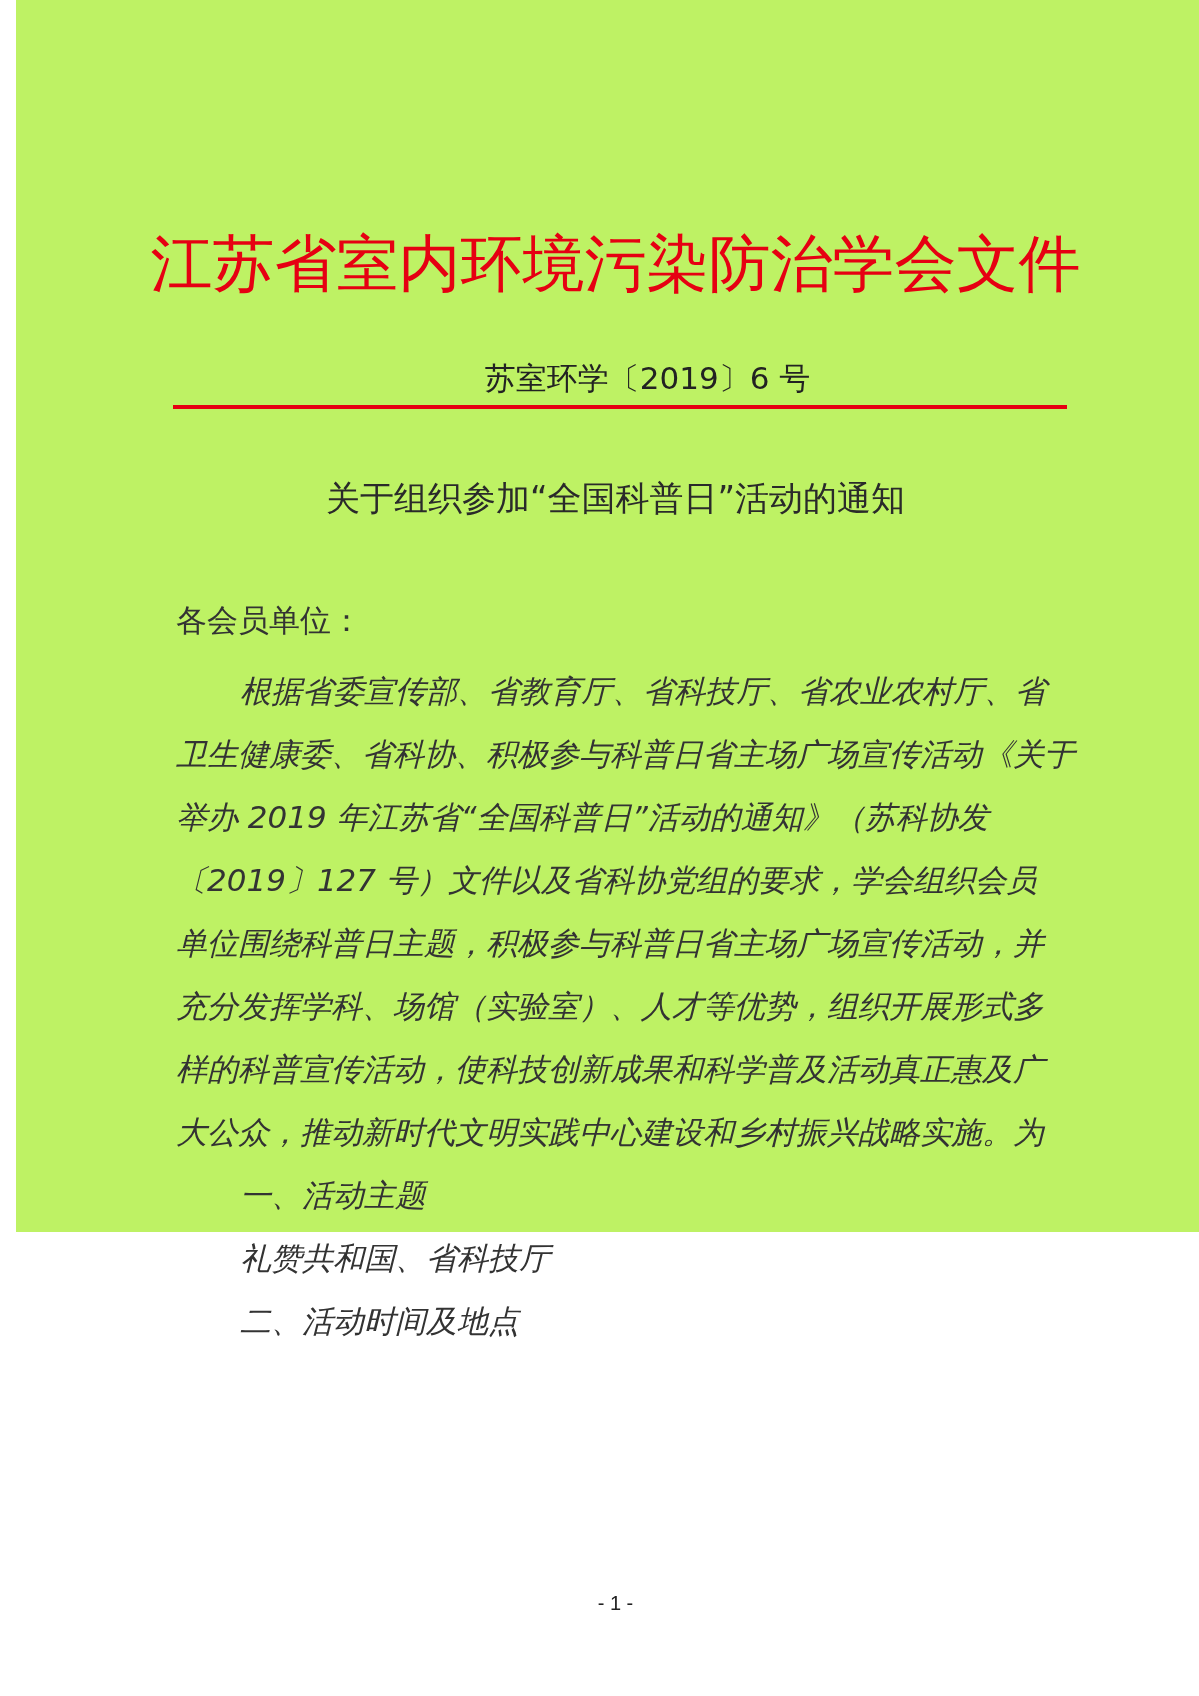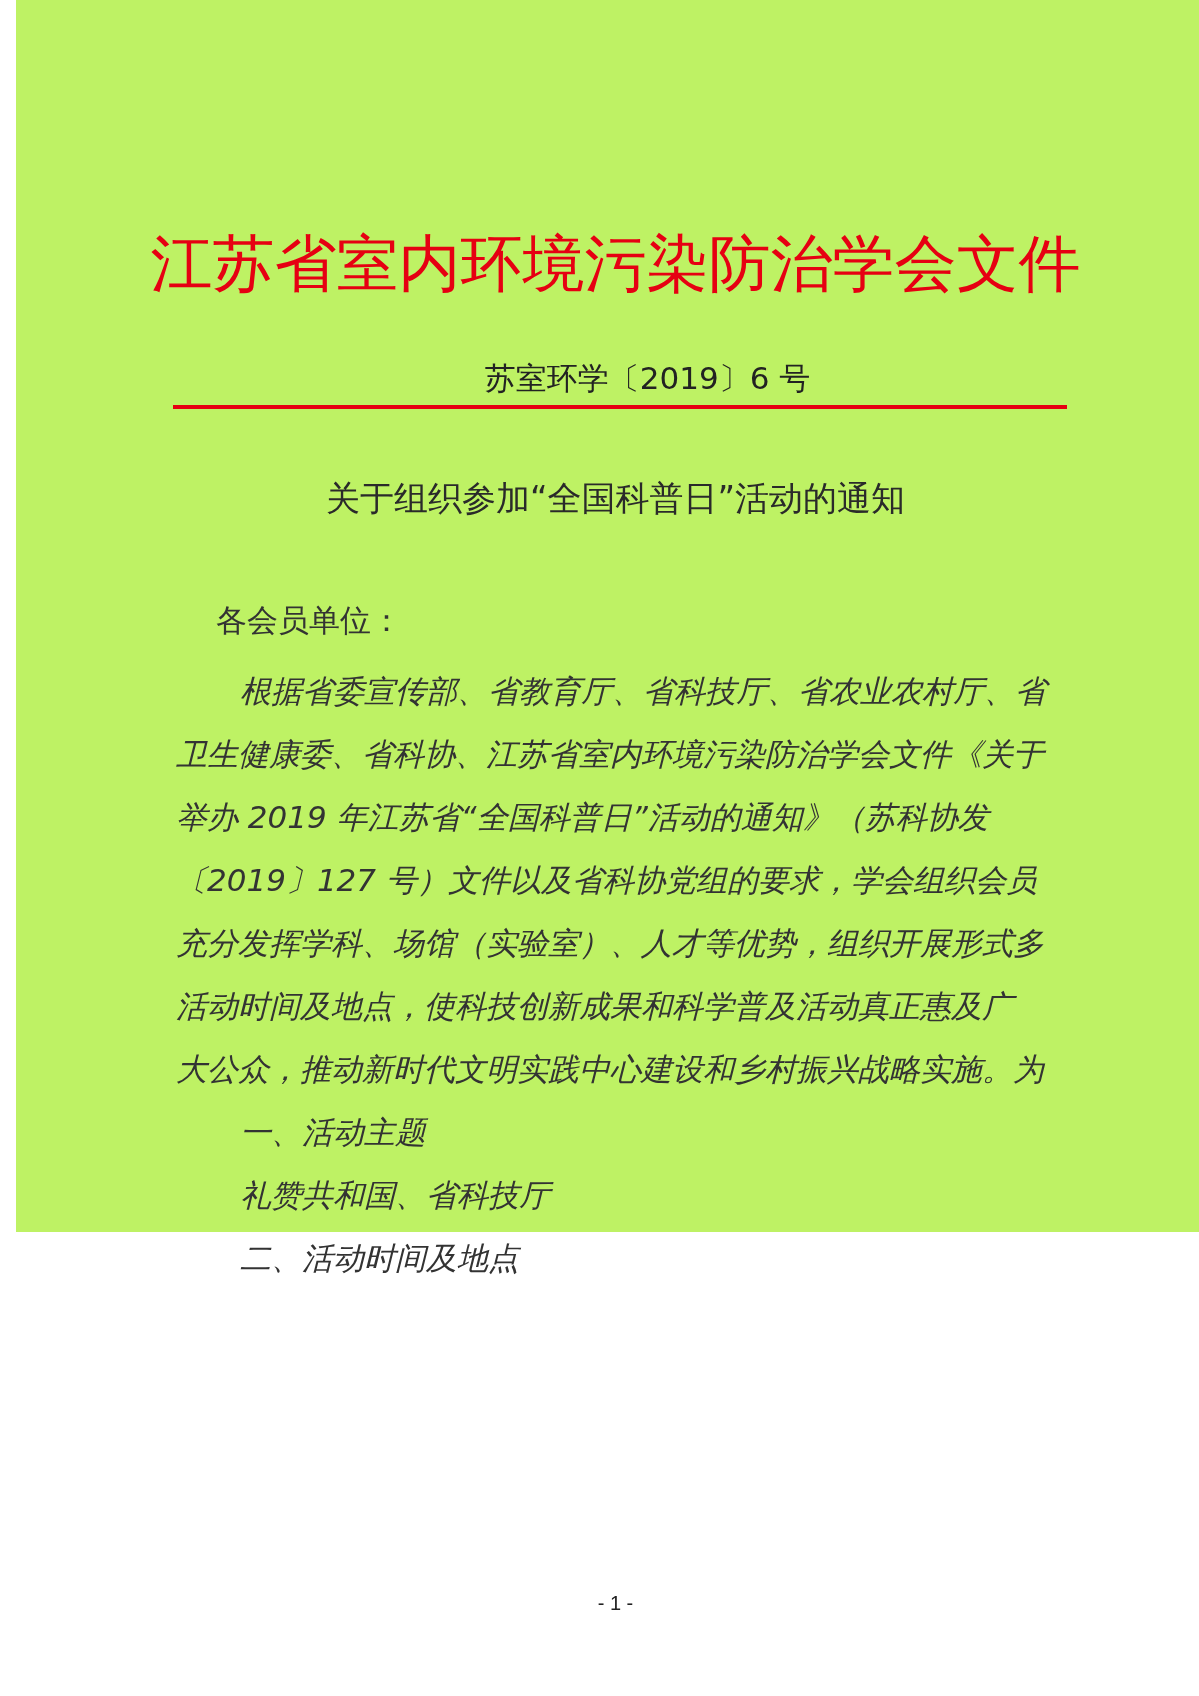--- a/index.html
+++ b/index.html
@@ -66,21 +66,20 @@
       white-space: nowrap;
     }
     .salutation {
       position: absolute;
       left: 160px;
       top: 598px;
       font-size: 31px;
       line-height: 44px;
       color: #333333;
       white-space: nowrap;
-      margin-left: 40px;
     }
     .body-lines {
       position: absolute;
       left: 160px;
       top: 660px;
       width: 900px;
       font-style: italic;
     }
     .line {
       font-size: 31px;
@@ -114,25 +113,26 @@
   <div class="doc-number">苏室环学〔2019〕6 号</div>
 
   <div class="red-rule"></div>
 
   <div class="subject">关于组织参加“全国科普日”活动的通知</div>
 
   <div class="salutation">各会员单位：</div>
 
   <div class="body-lines">
     <div class="line indent">根据省委宣传部、省教育厅、省科技厅、省农业农村厅、省</div>
-    <div class="line">卫生健康委、省科协、江苏省室内环境污染防治学会文件《关于</div>
+    <div class="line">卫生健康委、省科协、积极参与科普日省主场广场宣传活动《关于</div>
     <div class="line">举办 2019 年江苏省“全国科普日”活动的通知》（苏科协发</div>
     <div class="line">〔2019〕127 号）文件以及省科协党组的要求，学会组织会员</div>
+    <div class="line">单位围绕科普日主题，积极参与科普日省主场广场宣传活动，并</div>
     <div class="line">充分发挥学科、场馆（实验室）、人才等优势，组织开展形式多</div>
-    <div class="line">活动时间及地点，使科技创新成果和科学普及活动真正惠及广</div>
+    <div class="line">样的科普宣传活动，使科技创新成果和科学普及活动真正惠及广</div>
     <div class="line">大公众，推动新时代文明实践中心建设和乡村振兴战略实施。为</div>
     <div class="line indent">一、活动主题</div>
     <div class="line indent">礼赞共和国、省科技厅</div>
     <div class="line indent">二、活动时间及地点</div>
   </div>
 
   <div class="page-number">- 1 -</div>
 
 </div>
 

